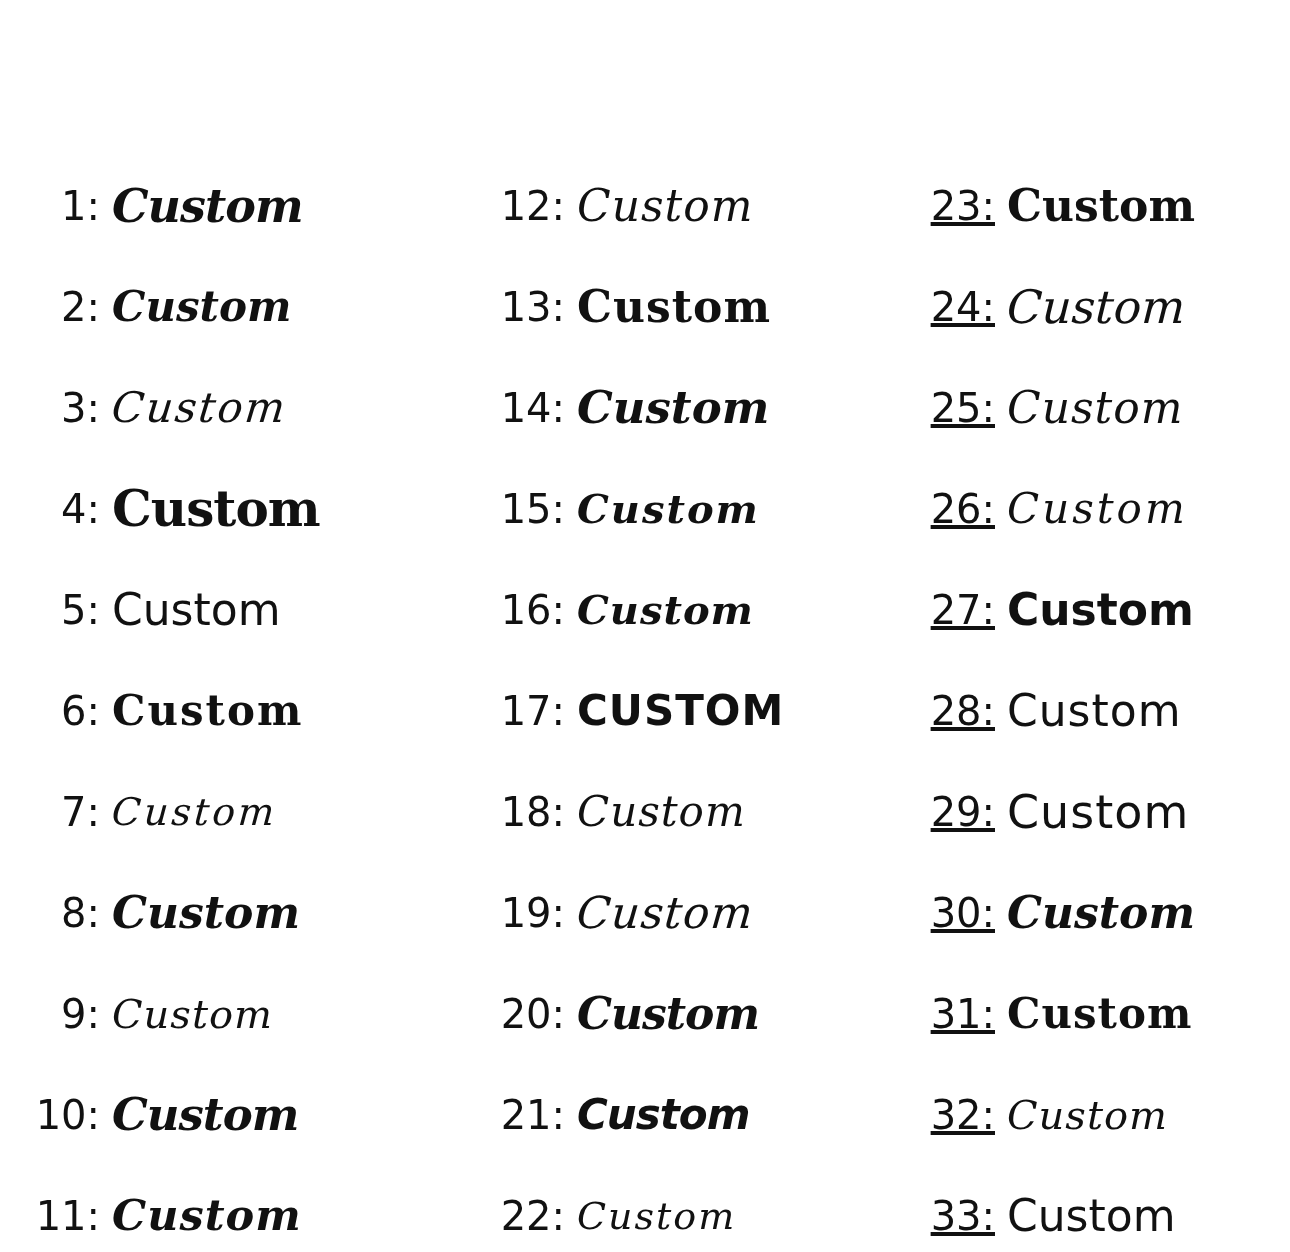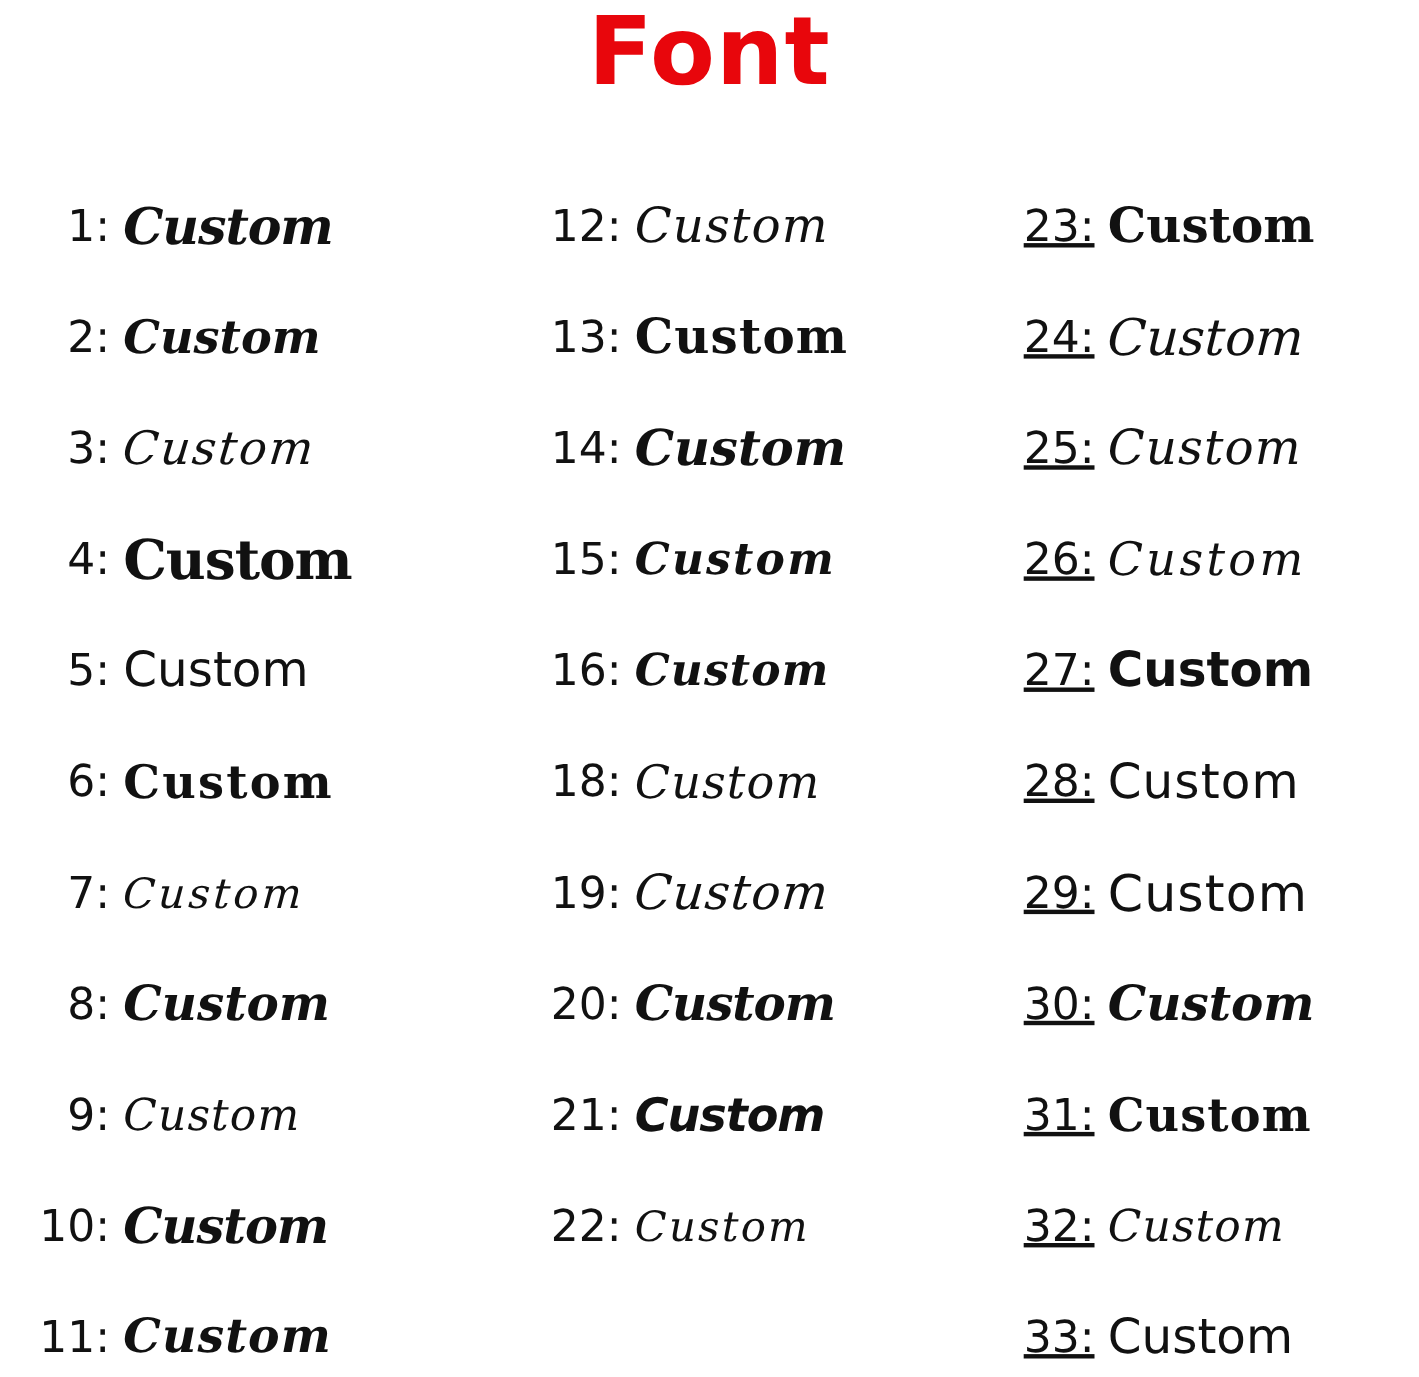--- a/index.html
+++ b/index.html
@@ -231,21 +231,20 @@
   .f-print-hand {
     font-family: "DejaVu Sans", sans-serif;
     font-weight: normal; font-size: 44px; letter-spacing: 0px;
   }
 </style>
 </head>
 <body>
 
 <div class="page">
 
-  <div class="title">Font</div>
 
   <div class="columns">
 
     <div class="col col-1">
       <div class="row">
         <span class="num">1:</span>
         <span class="sample f-script-bold-italic">Custom</span>
       </div>
       <div class="row">
         <span class="num">2:</span>
@@ -304,20 +303,24 @@
       </div>
       <div class="row">
         <span class="num">15:</span>
         <span class="sample f-mono-italic">Custom</span>
       </div>
       <div class="row">
         <span class="num">16:</span>
         <span class="sample f-bold-slant">Custom</span>
       </div>
       <div class="row">
+        <span class="num">17:</span>
+        <span class="sample f-drip">CUSTOM</span>
+      </div>
+      <div class="row">
         <span class="num">18:</span>
         <span class="sample f-fine-script">Custom</span>
       </div>
       <div class="row">
         <span class="num">19:</span>
         <span class="sample f-calligraphy">Custom</span>
       </div>
       <div class="row">
         <span class="num">20:</span>
         <span class="sample f-marker-script">Custom</span>

